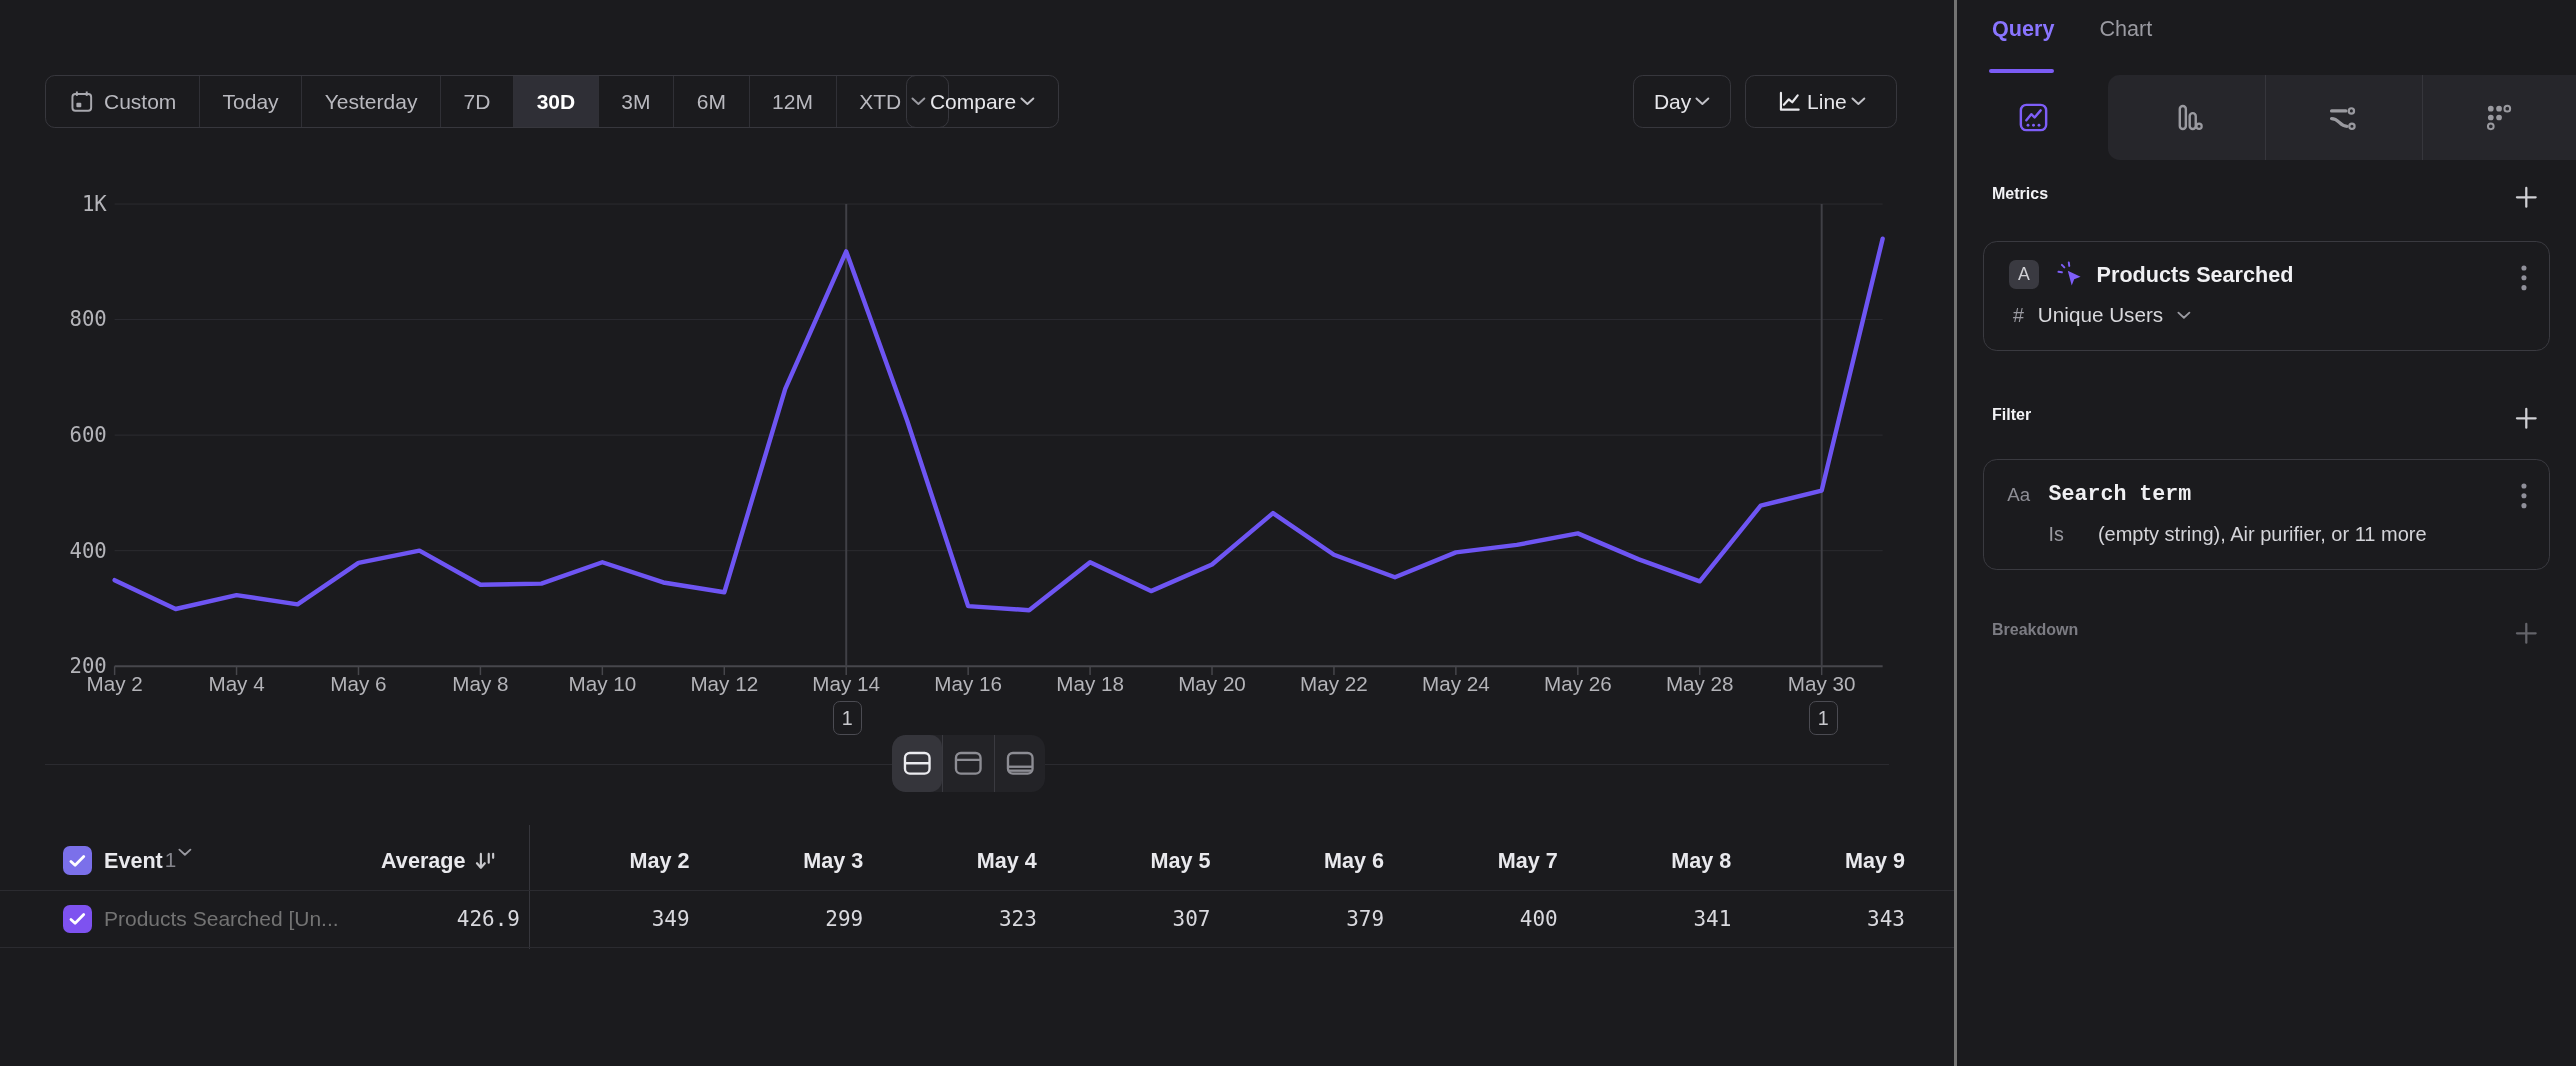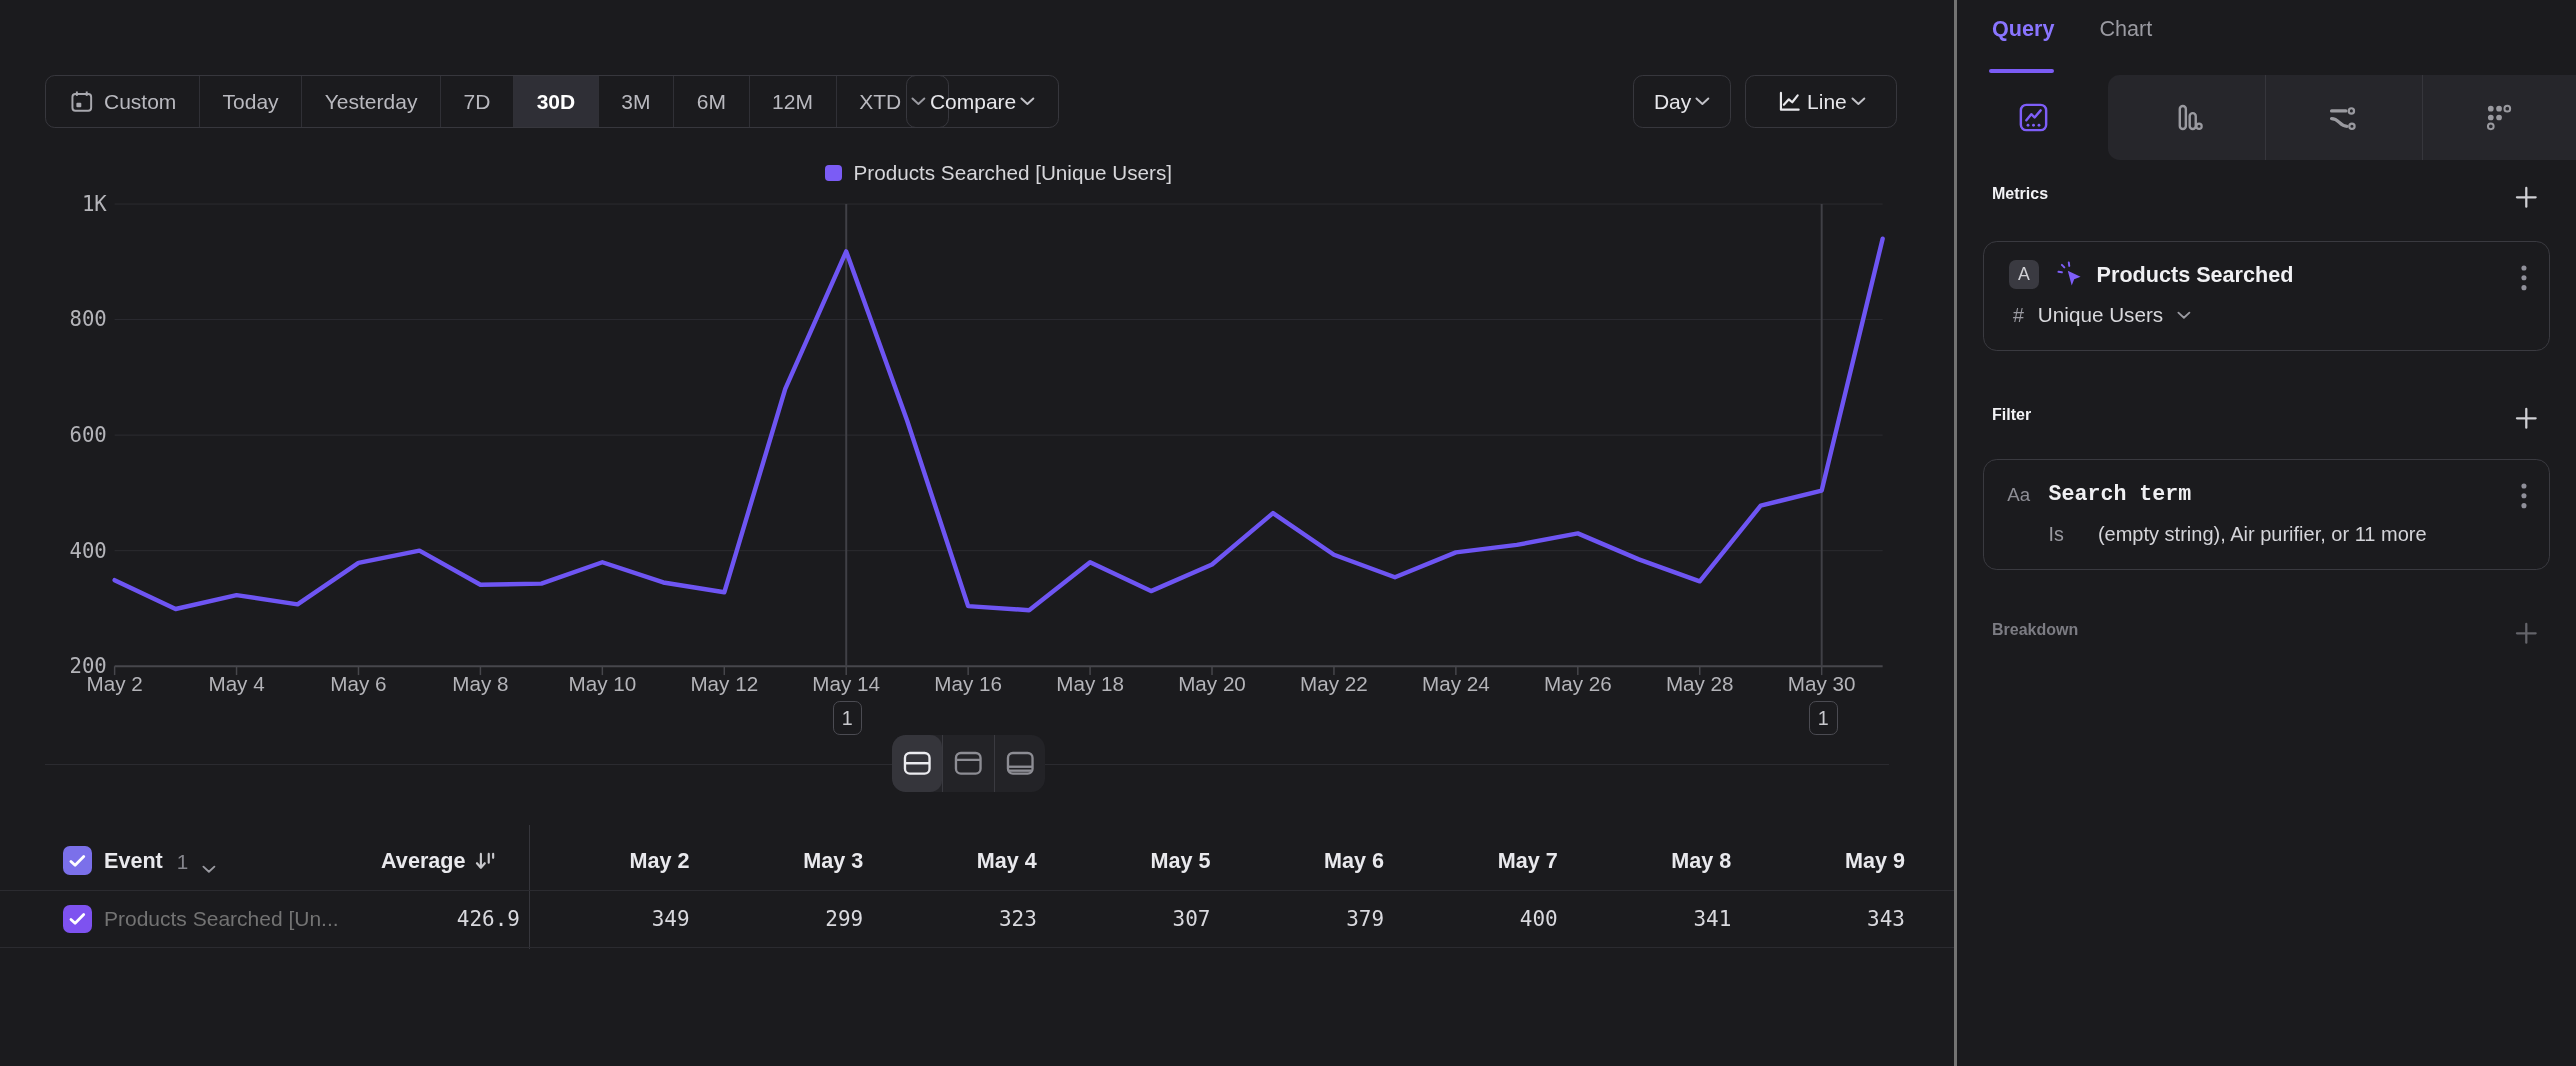--- a/index.html
+++ b/index.html
@@ -41,21 +41,21 @@
   .vt-seg.active{background:#35353b;border-radius:11.8px;}
 
   
   .t-row{position:absolute;left:0;width:1954px;box-sizing:border-box;border-bottom:1px solid #2b2b30;}
   #t-head{top:831px;height:60px;}
   #t-body{top:891px;height:57px;}
   .cbx{position:absolute;left:63px;width:28.5px;height:28.5px;border-radius:6.9px;display:flex;
     align-items:center;justify-content:center;}
   .cbx.hdr{background:#7b70ea;}
   .cbx.row{background:#7e52f0;}
-  #event-group{position:absolute;left:104px;display:flex;align-items:flex-end;gap:14px;}
+  #event-group{position:absolute;left:104px;display:flex;align-items:flex-start;gap:2px;}
   #event-group .ev{font-size:21.6px;color:#e9e9ed;font-weight:bold;}
   #event-group .cnt{font-size:20.7px;color:#85858c;}
   #avg-head{position:absolute;left:276px;width:221px;display:flex;align-items:center;
     justify-content:flex-end;gap:8.9px;font-size:21.6px;color:#e9e9ed;font-weight:bold;}
   #avg-val{position:absolute;left:276px;width:244px;text-align:right;
     font-family:"DejaVu Sans Mono",monospace;font-size:21px;color:#d9d9de;}
   .colwrap{position:absolute;left:516px;width:1389px;display:flex;}
   .colwrap .cell{width:174px;text-align:right;white-space:nowrap;}
   #cols-head .cell{font-size:21.6px;color:#e9e9ed;font-weight:bold;}
   #cols-vals .cell{font-family:"DejaVu Sans Mono",monospace;font-size:21px;color:#d9d9de;}
@@ -148,24 +148,20 @@
     <svg width="26.6" height="25.6" viewBox="0 0 27 26">
       <path d="M5 4 v17 h18" fill="none" stroke="#e8e8ec" stroke-width="2.2" stroke-linecap="round" stroke-linejoin="round"></path>
       <polyline points="8,16 13,10.5 16.5,13.5 22,6.5" fill="none" stroke="#e8e8ec" stroke-width="2.2" stroke-linecap="round" stroke-linejoin="round"></polyline>
     </svg>
     <span>Line</span>
     <svg width="14.8" height="8.9" viewBox="0 0 15 9">
       <polyline points="1.5,1.5 7.5,7 13.5,1.5" fill="none" stroke="#c2c2c8" stroke-width="2" stroke-linecap="round" stroke-linejoin="round"></polyline>
     </svg>
   </div>
 
-  <div id="legend">
-    <div class="swatch" style="background: rgb(123, 92, 245);"></div>
-    <div class="lab">Products Searched [Unique Users]</div>
-  </div>
 
   <svg id="chart-svg" width="1954" height="590" viewBox="0 0 1986 600">
       <line x1="116" y1="527" x2="1914" y2="527" stroke="#47474c" stroke-width="2"></line>
       <text x="108" y="534" text-anchor="end" class="ylab">200</text>
       <line x1="116" y1="409.5" x2="1914" y2="409.5" stroke="#2c2c31" stroke-width="1"></line>
       <text x="108" y="416.5" text-anchor="end" class="ylab">400</text>
       <line x1="116" y1="292" x2="1914" y2="292" stroke="#2c2c31" stroke-width="1"></line>
       <text x="108" y="299" text-anchor="end" class="ylab">600</text>
       <line x1="116" y1="174.5" x2="1914" y2="174.5" stroke="#2c2c31" stroke-width="1"></line>
       <text x="108" y="181.5" text-anchor="end" class="ylab">800</text>

